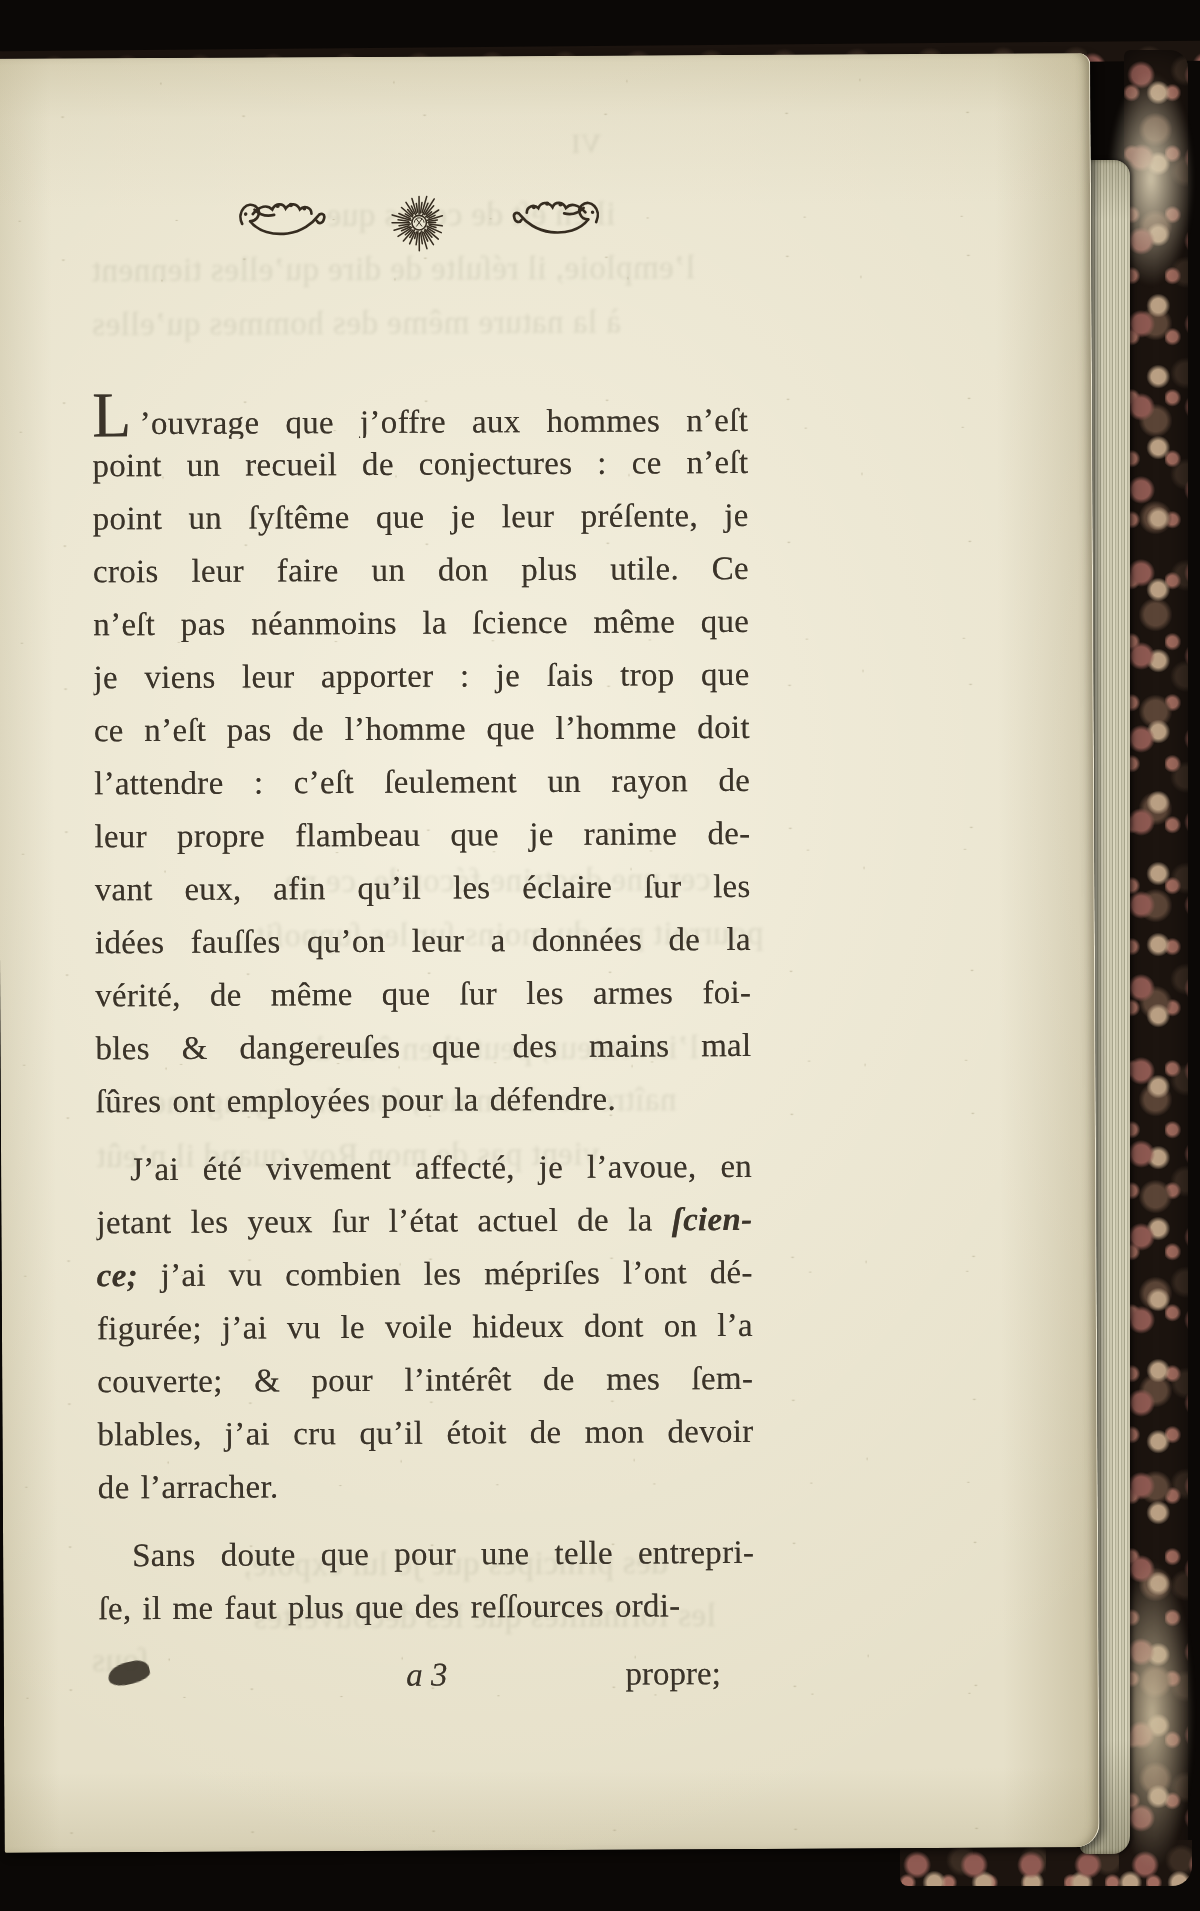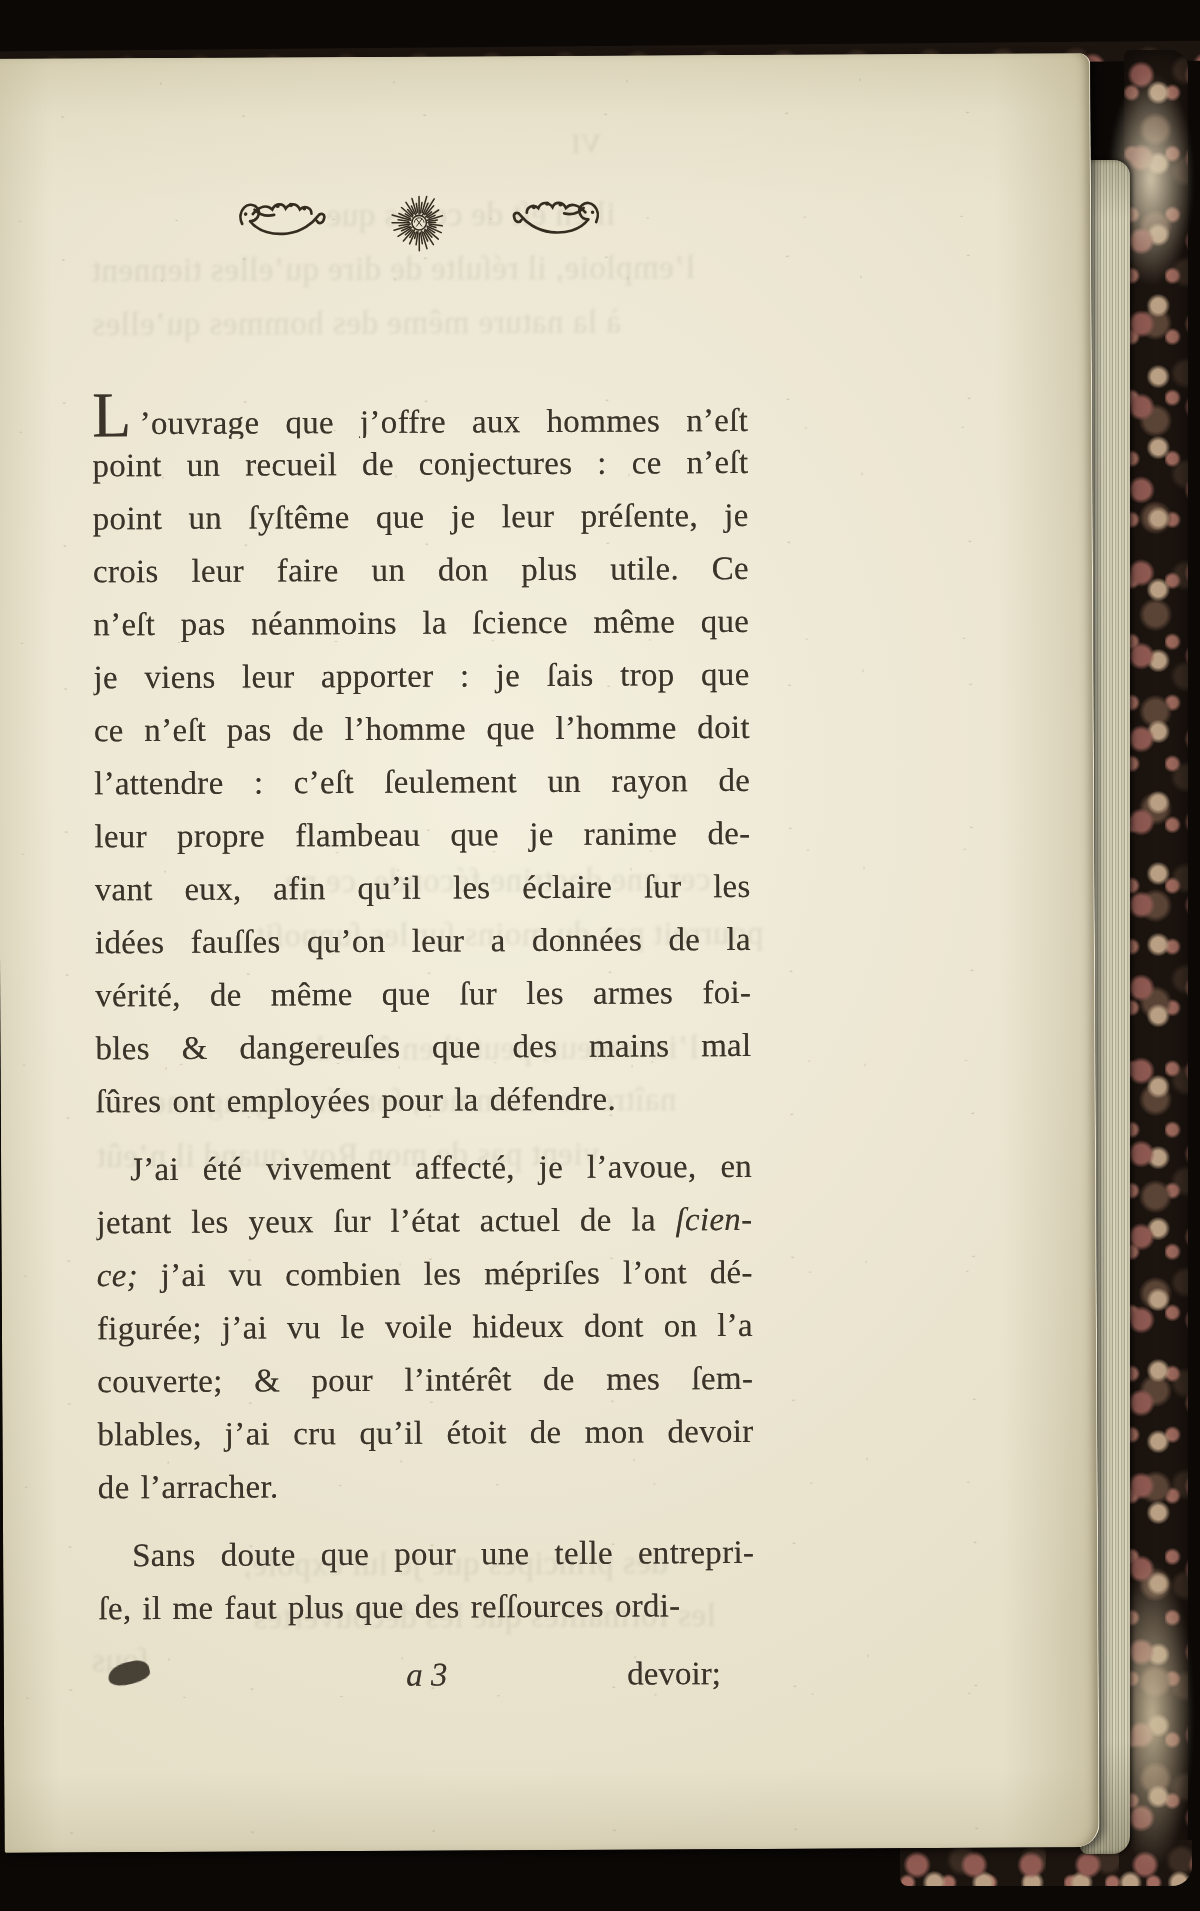--- a/index.html
+++ b/index.html
@@ -66,21 +66,21 @@
   .text-block{position:absolute;left:95px;top:328px;width:656px;color:#3b342a;font-size:33px;
               text-shadow:0 0 .6px rgba(59,52,42,.65);}
   .para{margin-bottom:15px;}
   .line{height:53px;line-height:53px;text-align:justify;text-align-last:justify;
         overflow:hidden;letter-spacing:.3px;word-spacing:2.5px;}
   .line.last{text-align:left;text-align-last:left;}
   .line.indent{text-indent:34px;}
   .line.first{display:flex;align-items:baseline;}
   .first .rest{flex:1;text-align:justify;text-align-last:justify;}
   .dropcap{font-size:64px;line-height:53px;padding-right:8px;position:relative;top:2px;}
-  .it{font-style:italic;}
+  .it{font-style:italic;font-weight:bold;}
   .sigline{position:relative;height:53px;line-height:53px;}
   .sig{position:absolute;left:50%;transform:translateX(-50%);font-style:italic;}
   .catch{position:absolute;right:34px;}
 
   
   .ghost{position:absolute;transform:scaleX(-1);filter:blur(1.6px);opacity:.15;
          color:#6f7258;white-space:nowrap;font-size:33px;letter-spacing:.5px;}
 
   .smudge{position:absolute;left:104px;top:1604px;width:42px;height:22px;background:#2c261d;
           border-radius:60% 40% 55% 45%/70% 55% 45% 50%;transform:rotate(-12deg);
@@ -229,19 +229,19 @@
           <div class="line"><span>couverte; &amp; pour l’intérêt de mes ſem-</span></div>
           <div class="line"><span>blables, j’ai cru qu’il étoit de mon devoir</span></div>
           <div class="line last"><span>de l’arracher.</span></div>
         </div>
         <div class="para">
           <div class="line indent"><span>Sans doute que pour une telle entrepri-</span></div>
           <div class="line last"><span>ſe, il me faut plus que des reſſources ordi-</span></div>
         </div>
         <div class="sigline">
         <span class="sig">a 3</span>
-        <span class="catch">devoir;</span>
+        <span class="catch">propre;</span>
       </div>
     </div>
 
     <div class="smudge"></div>
   </div>
 </div>
 
 </body></html>

